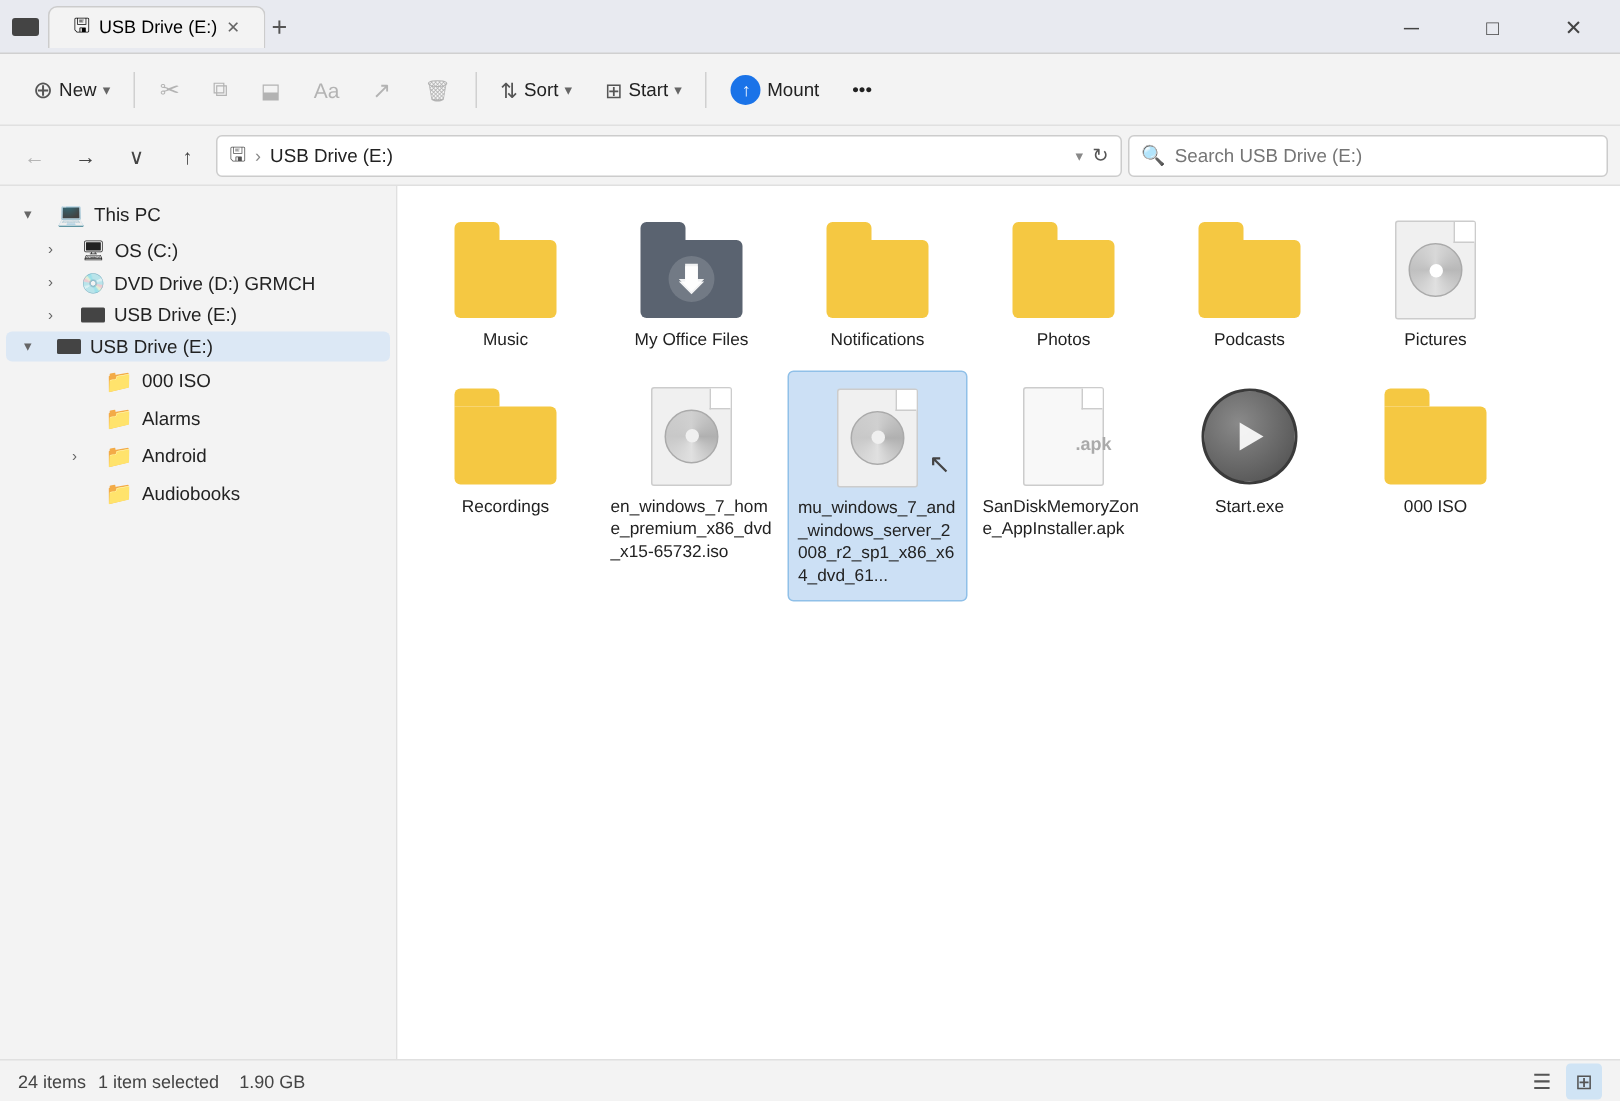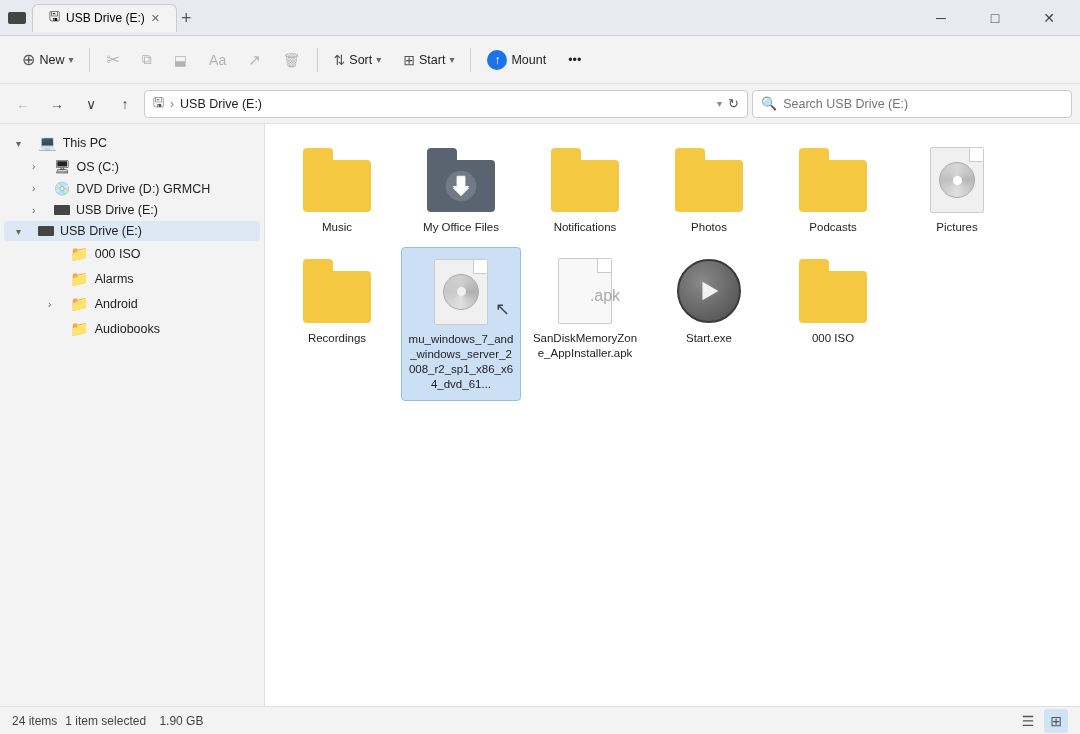--- a/index.html
+++ b/index.html
@@ -50,21 +50,21 @@
     
     .sidebar::-webkit-scrollbar { width: 6px; }
     .sidebar::-webkit-scrollbar-thumb { background: #c0c0c0; border-radius: 3px; }
 
     
     .content { flex: 1; background: white; overflow-y: auto; padding: 12px; position: relative; }
     .content::-webkit-scrollbar { width: 10px; }
     .content::-webkit-scrollbar-thumb { background: #c0c0c0; border-radius: 4px; }
 
     .file-grid { display: flex; flex-wrap: wrap; gap: 4px; align-content: flex-start; }
-    .file-item { display: flex; flex-direction: column; align-items: center; width: 120px; padding: 8px 6px; border-radius: 4px; cursor: pointer; text-align: center; }
+    .file-item { display: flex; flex-direction: column; align-items: center; width: 120px; padding: 8px 6px; border-radius: 4px; cursor: pointer; text-align: left; }
     .file-item.selected { background: #cce0f5; border: 1px solid #90c0e8; }
     .file-item .file-icon { width: 72px; height: 72px; display: flex; align-items: center; justify-content: center; margin-bottom: 4px; }
     .file-item .file-name { font-size: 11.5px; color: #222; word-break: break-word; line-height: 1.3; max-width: 110px; }
     .folder-body { width: 68px; height: 52px; background: #f5c842; border-radius: 0 4px 4px 4px; position: absolute; bottom: 0; left: 0; }
     .folder-tab { width: 30px; height: 12px; background: #f5c842; border-radius: 4px 4px 0 0; position: absolute; top: 0; left: 0; }
     .folder-icon-wrap { width: 68px; height: 64px; position: relative; }
 
     
     .portable-folder { width: 68px; height: 64px; position: relative; }
 
@@ -291,40 +291,51 @@
         <div class="file-icon">
           <div class="folder-icon-wrap">
             <div class="folder-tab" style="background:#f5c842;"></div>
             <div class="folder-body" style="background:#f5c842;"></div>
           </div>
         </div>
         <span class="file-name">Recordings</span>
       </div>
 
 
-
-      <div class="file-item selected" style="position:relative;">
+      <div class="file-item">
         <div class="file-icon">
           <div style="width:54px; height:66px; background:#f0f0f0; border:1.5px solid #ccc; border-radius:2px; position:relative; display:flex; align-items:center; justify-content:center;">
             <div style="position:absolute; top:0; right:0; width:14px; height:14px; background:white; border-left:1.5px solid #ccc; border-bottom:1.5px solid #ccc;"></div>
             <div style="width:36px; height:36px; border-radius:50%; background: conic-gradient(#d0d0d0, #b0b0b0, #e0e0e0, #c8c8c8, #d0d0d0); border:1px solid #aaa; display:flex; align-items:center; justify-content:center;">
               <div style="width:9px; height:9px; border-radius:50%; background:#f0f0f0;"></div>
             </div>
           </div>
         </div>
+        <span class="file-name">en_windows_7_home_premium_x86_dvd_x15-65732.iso</span>
+      </div>
+
+      <div class="file-item selected" style="position:relative;">
+        <div class="file-icon">
+          <div style="width:54px; height:66px; background:#f0f0f0; border:1.5px solid #ccc; border-radius:2px; position:relative; display:flex; align-items:center; justify-content:center;">
+            <div style="position:absolute; top:0; right:0; width:14px; height:14px; background:white; border-left:1.5px solid #ccc; border-bottom:1.5px solid #ccc;"></div>
+            <div style="width:36px; height:36px; border-radius:50%; background: conic-gradient(#d0d0d0, #b0b0b0, #e0e0e0, #c8c8c8, #d0d0d0); border:1px solid #aaa; display:flex; align-items:center; justify-content:center;">
+              <div style="width:9px; height:9px; border-radius:50%; background:#f0f0f0;"></div>
+            </div>
+          </div>
+        </div>
 
         <div style="position:absolute; right:10px; top:50px; font-size:18px; color:#444; pointer-events:none;">↖</div>
         <span class="file-name">mu_windows_7_and_windows_server_2008_r2_sp1_x86_x64_dvd_61...</span>
       </div>
 
       <div class="file-item">
         <div class="file-icon">
           <div style="width:54px; height:66px; background:#f8f8f8; border:1.5px solid #ccc; border-radius:2px; position:relative; display:flex; flex-direction:column; align-items:center; justify-content:center;">
             <div style="position:absolute; top:0; right:0; width:14px; height:14px; background:white; border-left:1.5px solid #ccc; border-bottom:1.5px solid #ccc;"></div>
-            <span style="font-size:16px; color:#aaa; font-weight:normal; margin-top:10px;margin-left:40px;">.apk</span>
+            <span style="font-size:12px; color:#aaa; font-weight:bold; margin-top:10px;margin-left:40px;">.apk</span>
           </div>
         </div>
         <span class="file-name">SanDiskMemoryZone_AppInstaller.apk</span>
       </div>
 
       <div class="file-item">
         <div class="file-icon">
           <div style="width:64px; height:64px; border-radius:50%; background:radial-gradient(circle at 38% 35%, #8a8a8a, #4a4a4a); display:flex; align-items:center; justify-content:center; border:2px solid #3a3a3a;">
             <svg width="28" height="28" viewBox="0 0 30 30">
               <path d="M8 5 L8 25 L25 15 Z" fill="white" opacity="0.9"></path>

